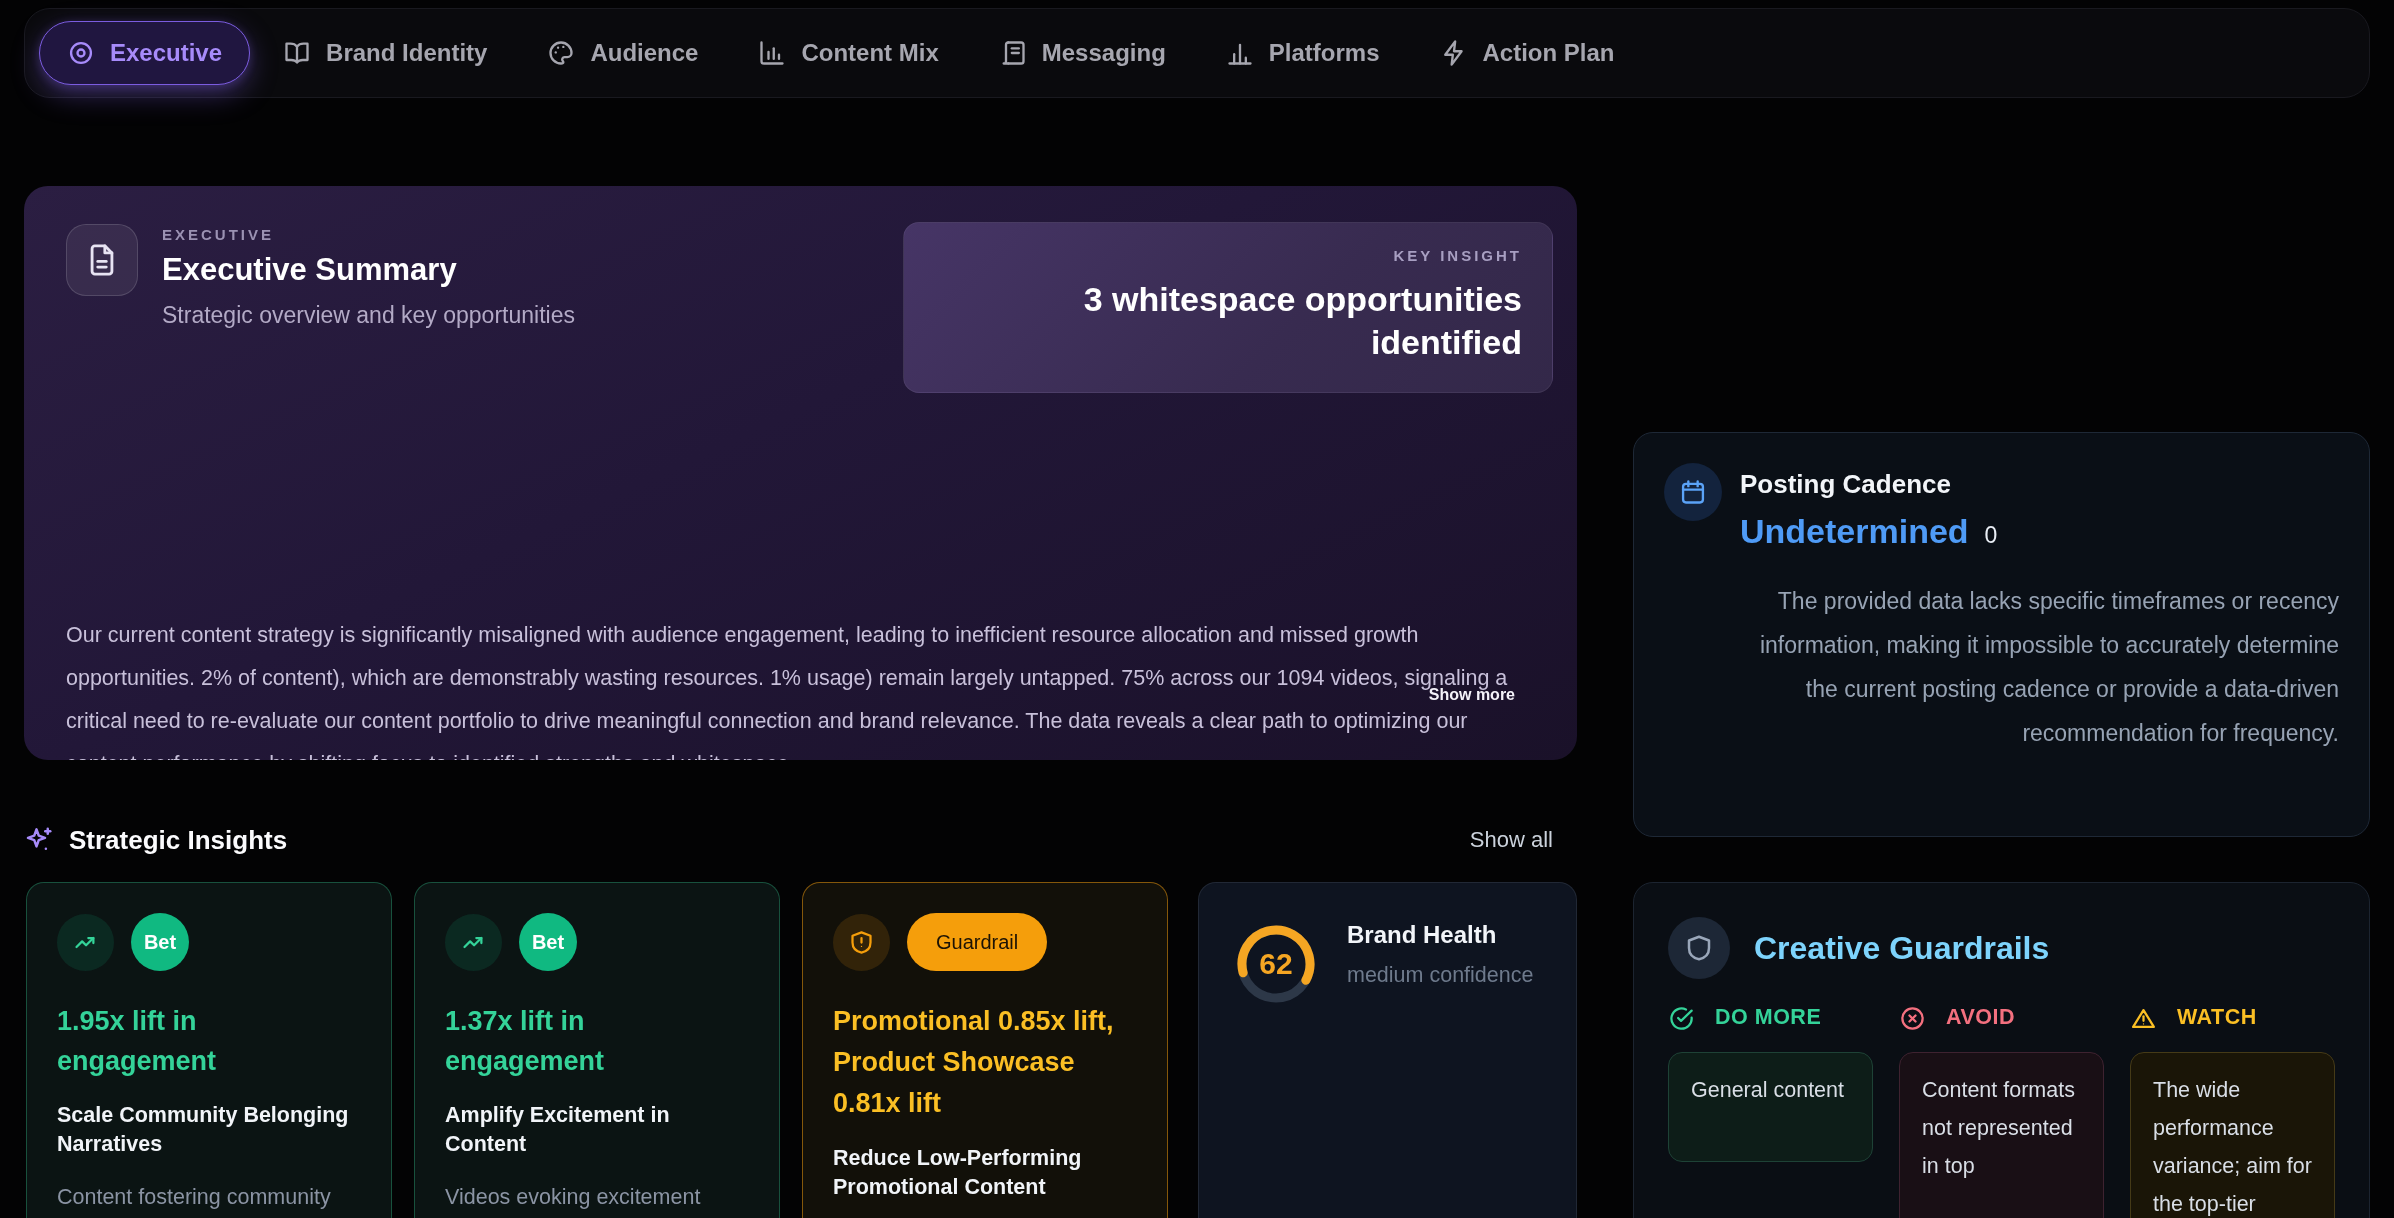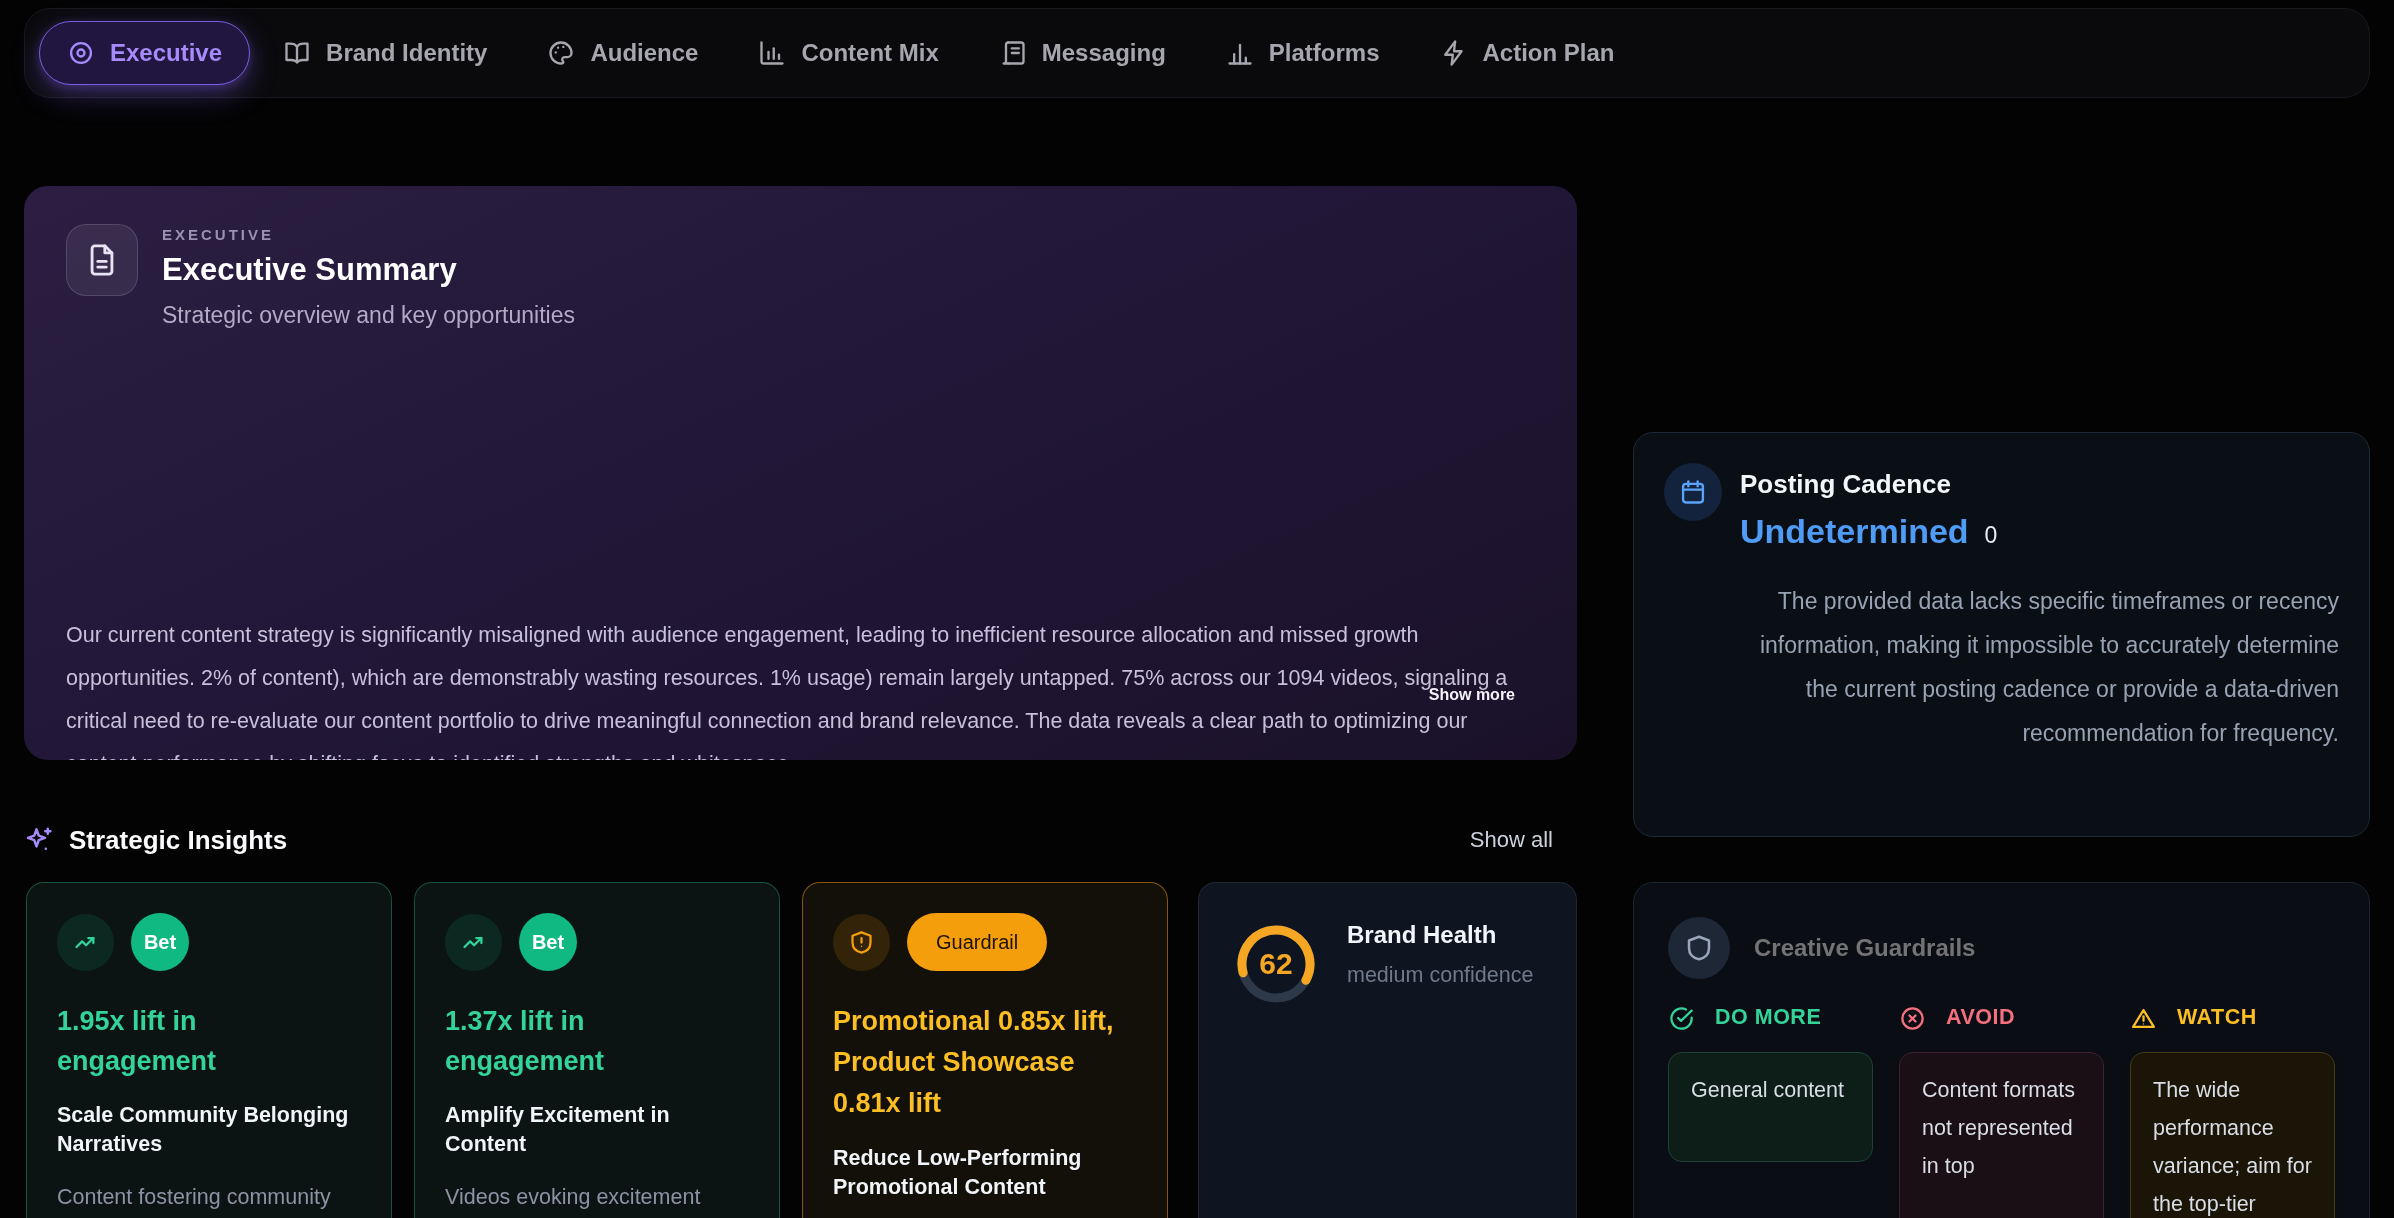--- a/index.html
+++ b/index.html
@@ -137,21 +137,21 @@
 
   
   .guardrails-card {
     position:absolute; left:1633px; top:882px; width:737px; height:620px;
     background:#0a0e14; border:1px solid #1c2430; border-radius:20px;
     padding:34px;
   }
   .gr-head { display:flex; align-items:center; gap:24px; margin-bottom:26px; }
   .gr-ic { width:62px; height:62px; background:#1d2736; color:#9aa7ba; }
   .gr-ic svg { width:30px; height:30px; }
-  .gr-title { font-size:24px; font-weight:700; color:#737373; }
+  .gr-title { font-size:32px; font-weight:700; color:#7dd3fc; }
   .gr-cols { display:grid; grid-template-columns:1fr 1fr 1fr; gap:26px; }
   .gr-col-head { display:flex; align-items:flex-start; gap:20px; font-size:21.5px; font-weight:800; letter-spacing:.5px; }
   .gr-col-head svg { width:27px; height:27px; }
   .col-do { color:#34d399; } .col-avoid { color:#f4707f; } .col-watch { color:#fbbf24; }
   .gr-box { margin-top:20px; border-radius:14px; padding:18px 22px; font-size:21.5px; line-height:38px; color:#d9dee6; }
   .gr-box + .gr-box { margin-top:16px; }
   .box-do { background:#0d1d18; border:1px solid #1e4236; }
   .box-do2 { min-height:110px; }
   .box-avoid { background:#190f15; border:1px solid #3e2230; min-height:220px; }
   .box-watch { background:#1a1507; border:1px solid #453a17; min-height:220px; }
@@ -227,20 +227,24 @@
           <path d="M9 13h6"></path>
           <path d="M9 17h6"></path>
         </svg>
     </div>
     <div>
       <div class="eyebrow">EXECUTIVE</div>
       <div class="exec-title">Executive Summary</div>
       <div class="exec-sub">Strategic overview and key opportunities</div>
     </div>
   </div>
+  <div class="key-insight">
+    <div class="ki-label">KEY INSIGHT</div>
+    <div class="ki-text">3 whitespace opportunities identified</div>
+  </div>
   <p class="exec-body">Our current content strategy is significantly misaligned with audience engagement, leading to inefficient resource allocation and missed growth opportunities. 2% of content), which are demonstrably wasting resources. 1% usage) remain largely untapped. 75% across our 1094 videos, signaling a critical need to re-evaluate our content portfolio to drive meaningful connection and brand relevance. The data reveals a clear path to optimizing our content performance by shifting focus to identified strengths and whitespace.</p>
   <div class="show-more">Show more</div>
 </section>
 
 <aside class="cadence-card">
   <div class="cad-head">
     <div class="icon-circle cad-ic">
       <svg viewBox="0 0 24 24" fill="none" stroke="currentColor" stroke-width="2" stroke-linecap="round" stroke-linejoin="round">
           <rect x="3.5" y="5" width="17" height="16" rx="2.5"></rect>
           <path d="M8 3v4"></path>

